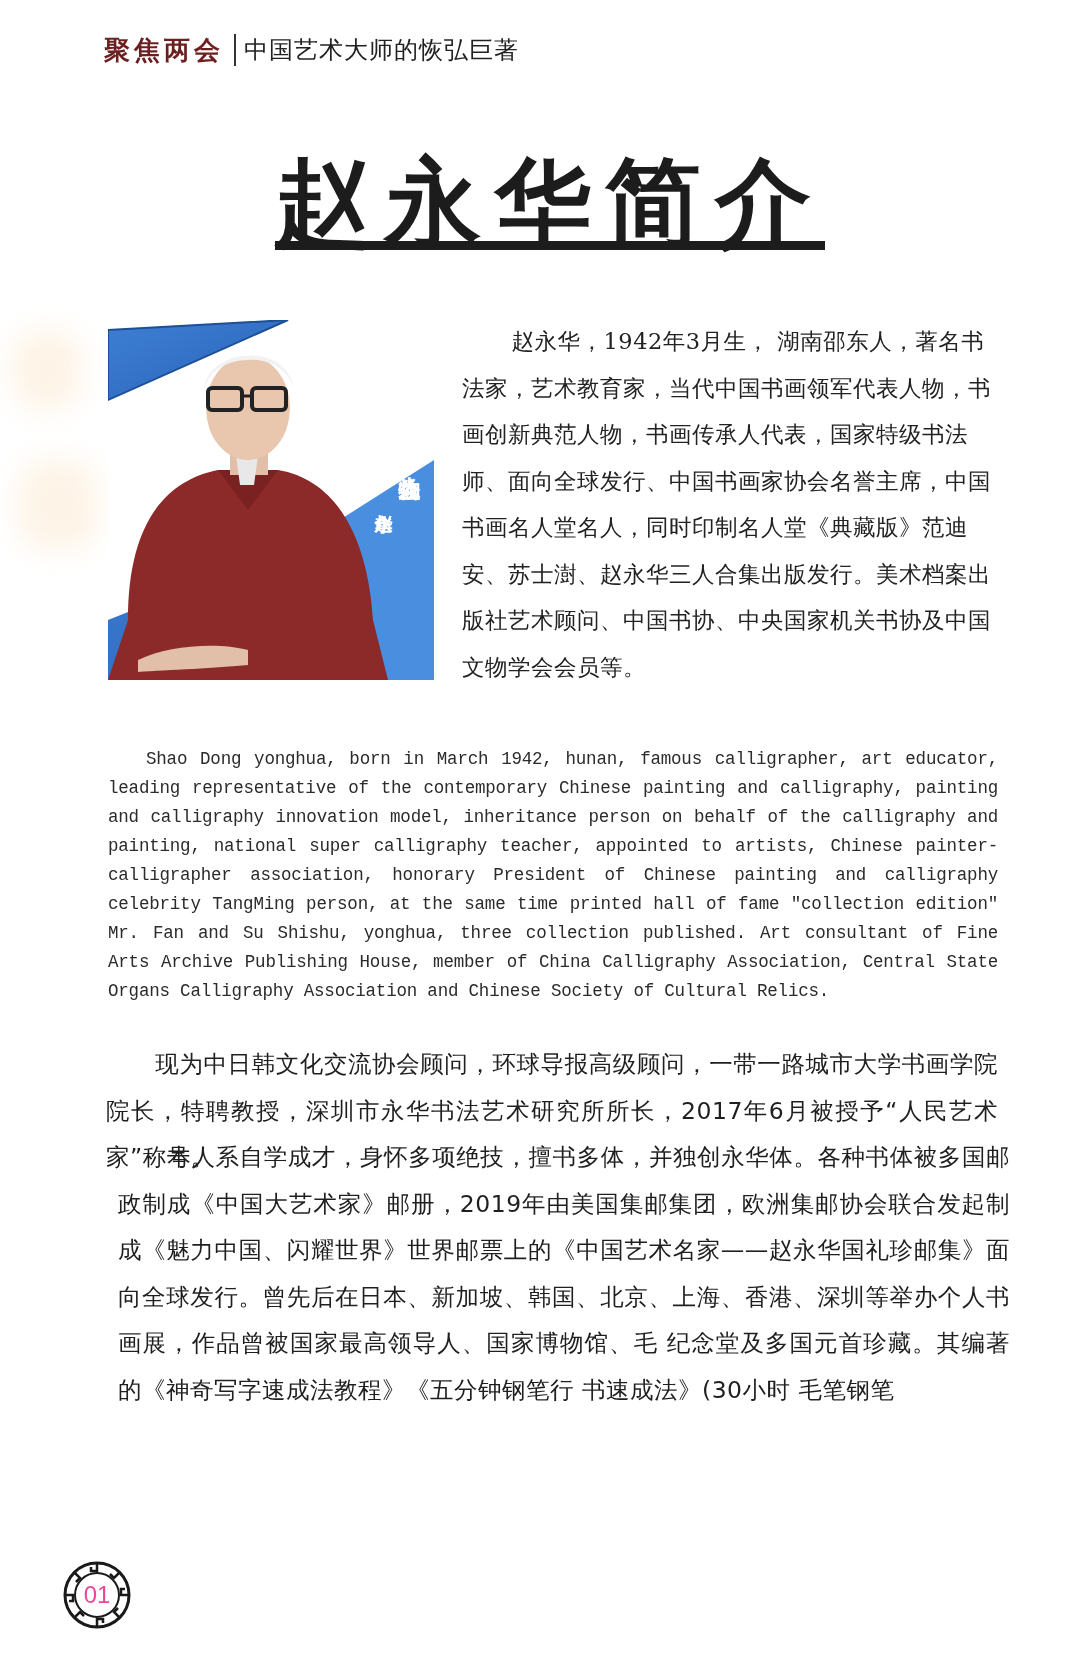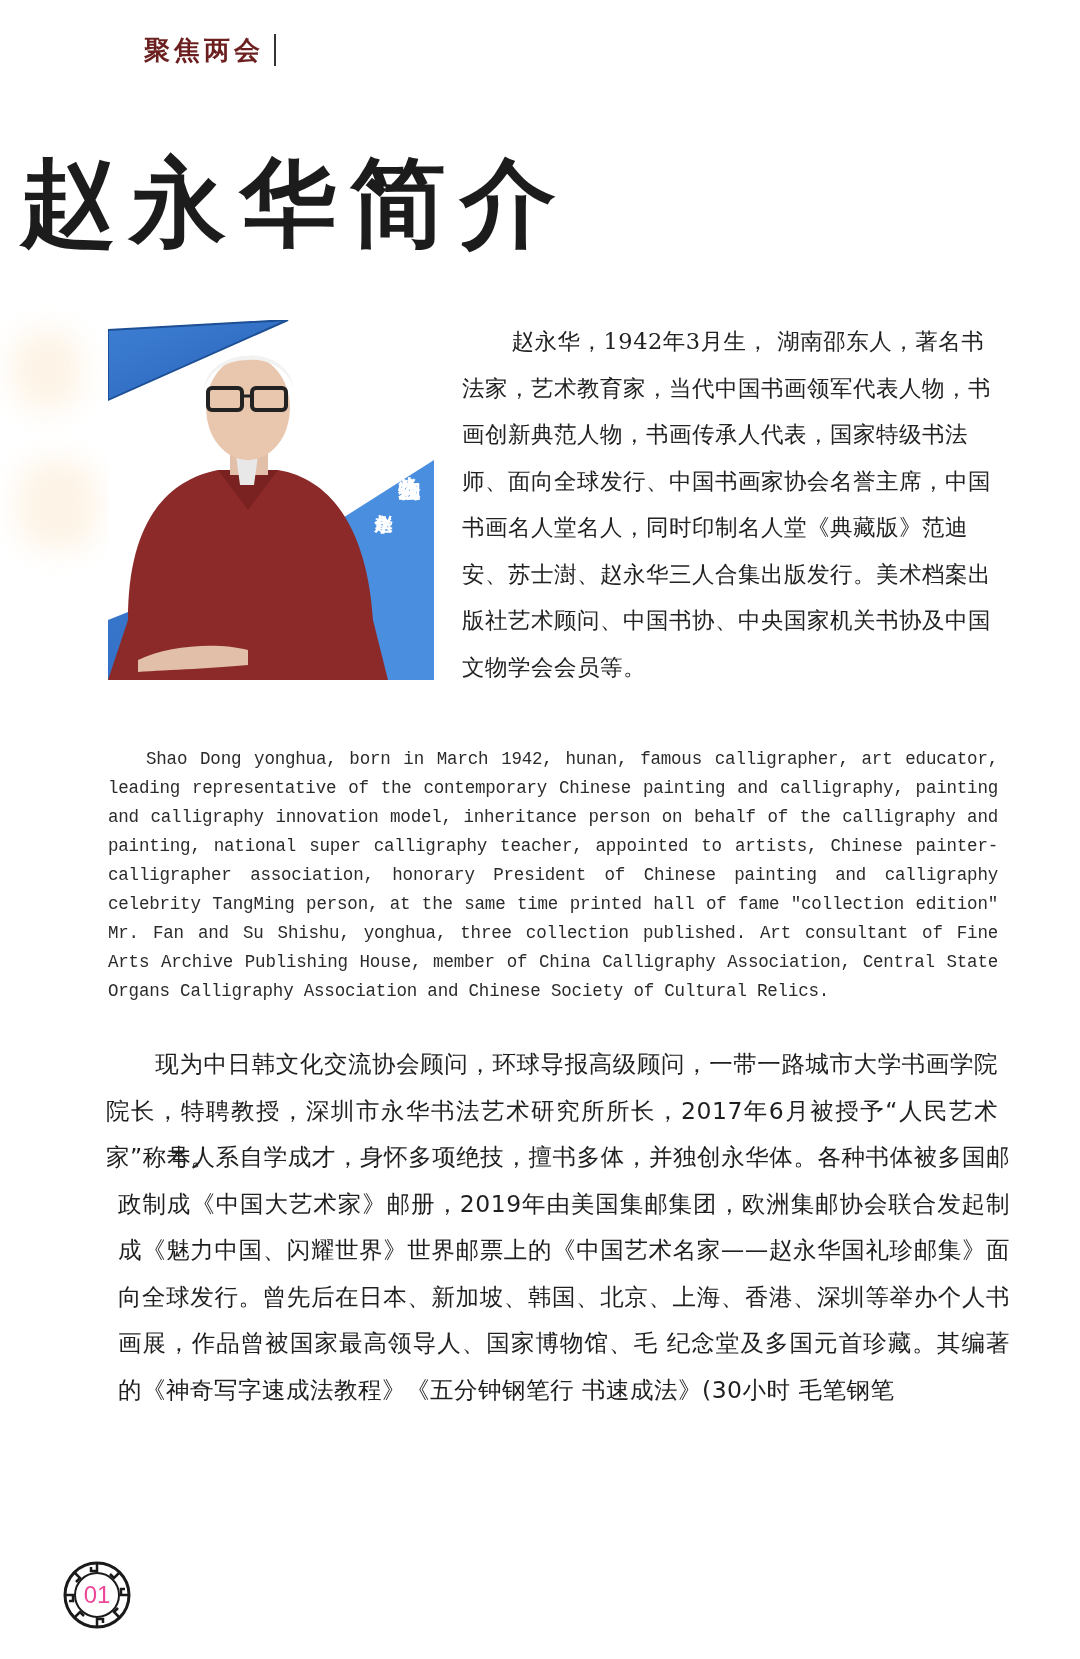--- a/index.html
+++ b/index.html
@@ -1,27 +1,27 @@
 <!DOCTYPE html>
 <html><head>
 <meta charset="utf-8">
 <style>
   * { margin: 0; padding: 0; box-sizing: border-box; }
   html, body { width: 1080px; height: 1659px; background: #ffffff; overflow: hidden; }
   body { position: relative; font-family: "DejaVu Sans", sans-serif; color: #1a1a1a; }
 
   
   .header { position: absolute; left: 104px; top: 30px; height: 40px; display: flex; align-items: center; }
-  .header .brand { font-family: "DejaVu Serif", serif; font-size: 26px; color: #6b1f1f; letter-spacing: 4px; font-weight: bold; margin-left: 40px; }
+  .header .brand { font-family: "DejaVu Serif", serif; font-size: 26px; color: #6b1f1f; letter-spacing: 4px; font-weight: bold; }
   .header .divider { width: 2px; height: 32px; background: #333; margin: 0 8px 0 10px; }
   .header .subtitle { font-size: 24px; color: #222; letter-spacing: 1px; }
 
   
-  .title { position: absolute; left: 0; top: 140px; width: 1080px; text-align: left; padding-left: 20px;
-           font-family: "DejaVu Serif", serif; font-size: 96px; font-weight: bold; letter-spacing: 14px; color: #1c1c1c; }
+  .title { position: absolute; left: 0; top: 140px; width: 1080px; text-align: center; padding-left: 20px;
+           font-family: "DejaVu Serif", serif; font-size: 96px; font-weight: bold; letter-spacing: 14px; color: #1c1c1c; text-decoration: underline; }
 
   
   .smudge { position: absolute; background: #fdf1e0; border-radius: 30px; filter: blur(14px); opacity: .8; }
 
   
   .portrait { position: absolute; left: 108px; top: 320px; width: 326px; height: 360px; overflow: hidden; background: #ffffff; }
   .portrait svg { display: block; }
 
   
   .cn-intro { position: absolute; left: 462px; top: 318px; width: 540px; font-size: 22.5px; line-height: 46.5px; color: #222; text-indent: 2.2em; font-family: "DejaVu Serif", serif; letter-spacing: 0.5px; }
@@ -40,20 +40,21 @@
 </style>
 </head>
 <body>
 
 <div class="smudge" style="left:12px;top:330px;width:70px;height:80px;"></div>
 <div class="smudge" style="left:18px;top:460px;width:80px;height:90px;"></div>
 
 <div class="header">
   <span class="brand">聚焦两会</span>
   <span class="divider"></span>
+  <span class="subtitle">中国艺术大师的恢弘巨著</span>
 </div>
 
 <h1 class="title">赵永华简介</h1>
 
 <div class="portrait">
   <svg width="326" height="360" viewBox="0 0 326 360" xmlns="http://www.w3.org/2000/svg">
     <defs>
       <linearGradient id="bg" x1="0" y1="0" x2="1" y2="1">
         <stop offset="0" stop-color="#3d7fd4"></stop>
         <stop offset="1" stop-color="#2a63b8"></stop>

